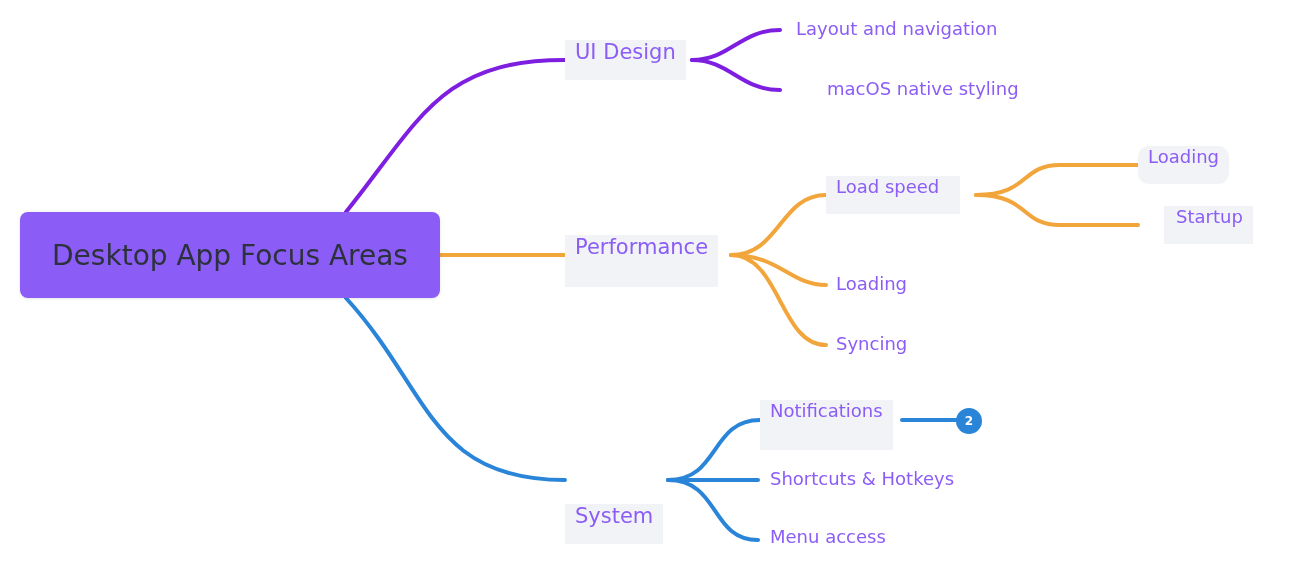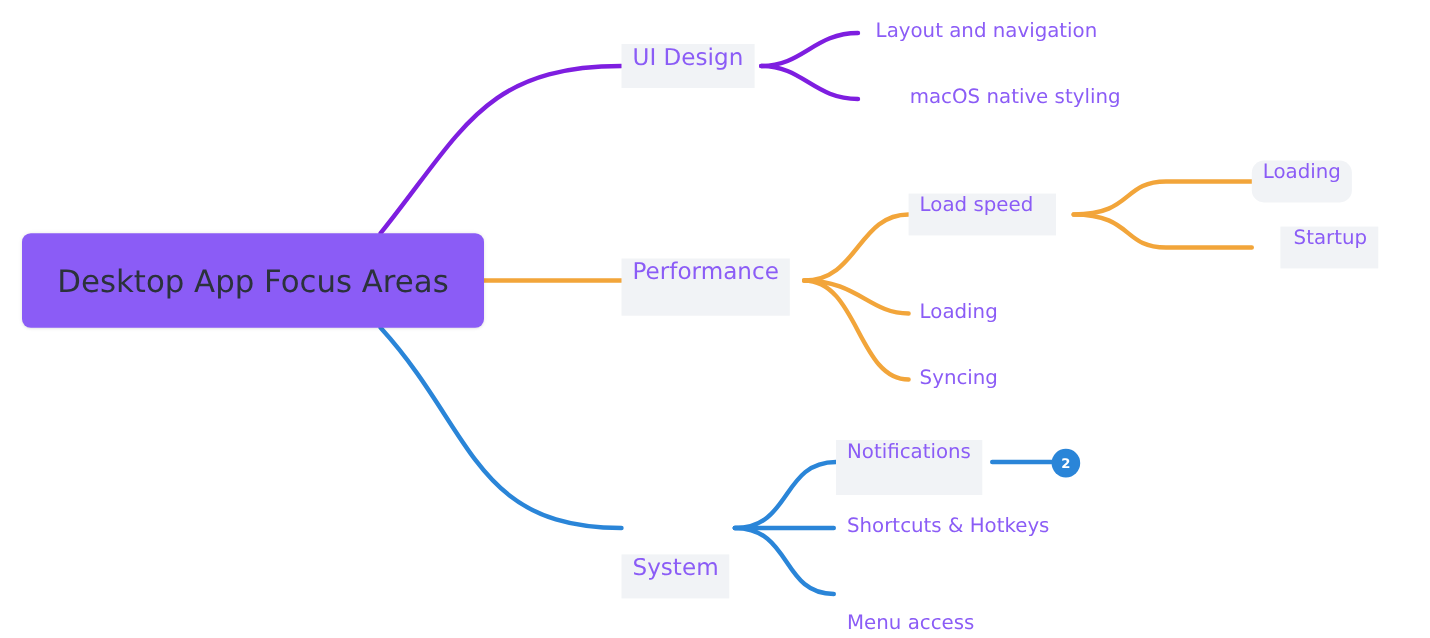--- a/index.html
+++ b/index.html
@@ -83,15 +83,15 @@
 </div>
 <div class="node box" style="left:760px;top:400px;height:50px;">
   <span style="font-size:18px;">Notifications</span>
 </div>
 <div class="badge" style="left:956px;top:408px;background:#2a85d8;">
   <span>2</span>
 </div>
 <div class="node leaf" style="left:770px;top:468px;height:24px;">
   <span>Shortcuts &amp; Hotkeys</span>
 </div>
-<div class="node leaf" style="left:770px;top:556px;height:24px;">
+<div class="node leaf" style="left:770px;top:526px;height:24px;">
   <span>Menu access</span>
 </div>
 
 </body></html>

